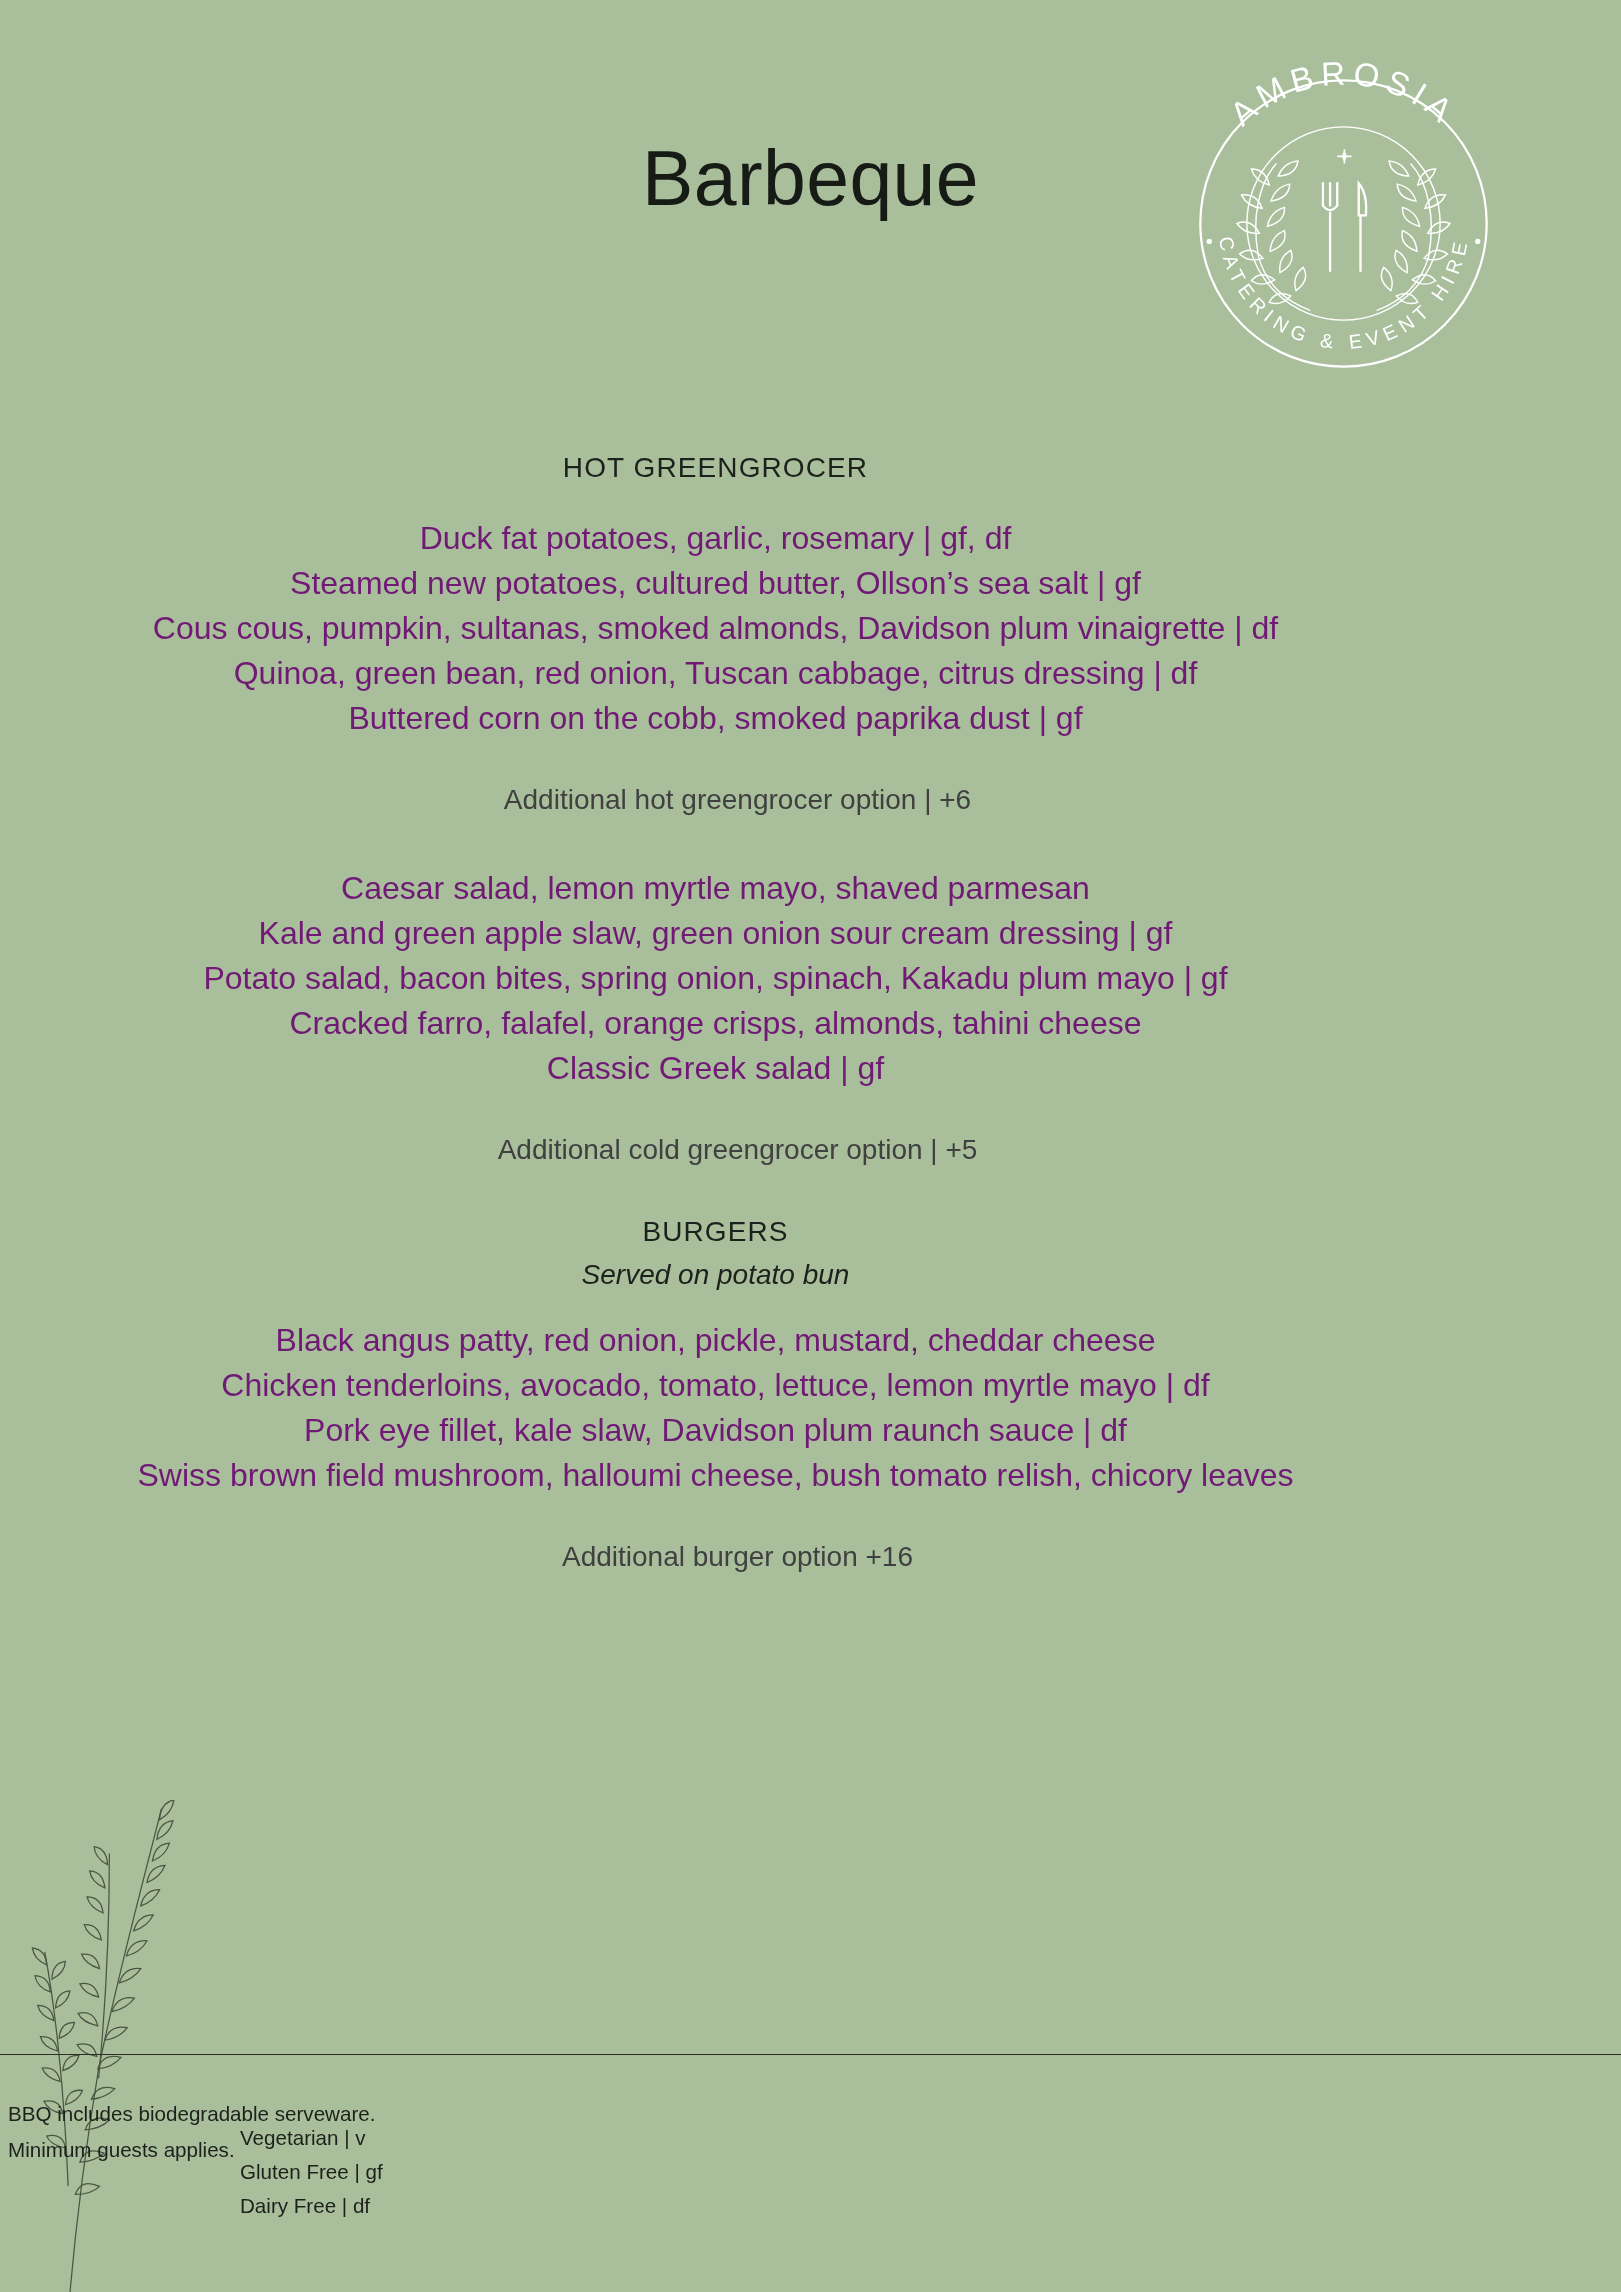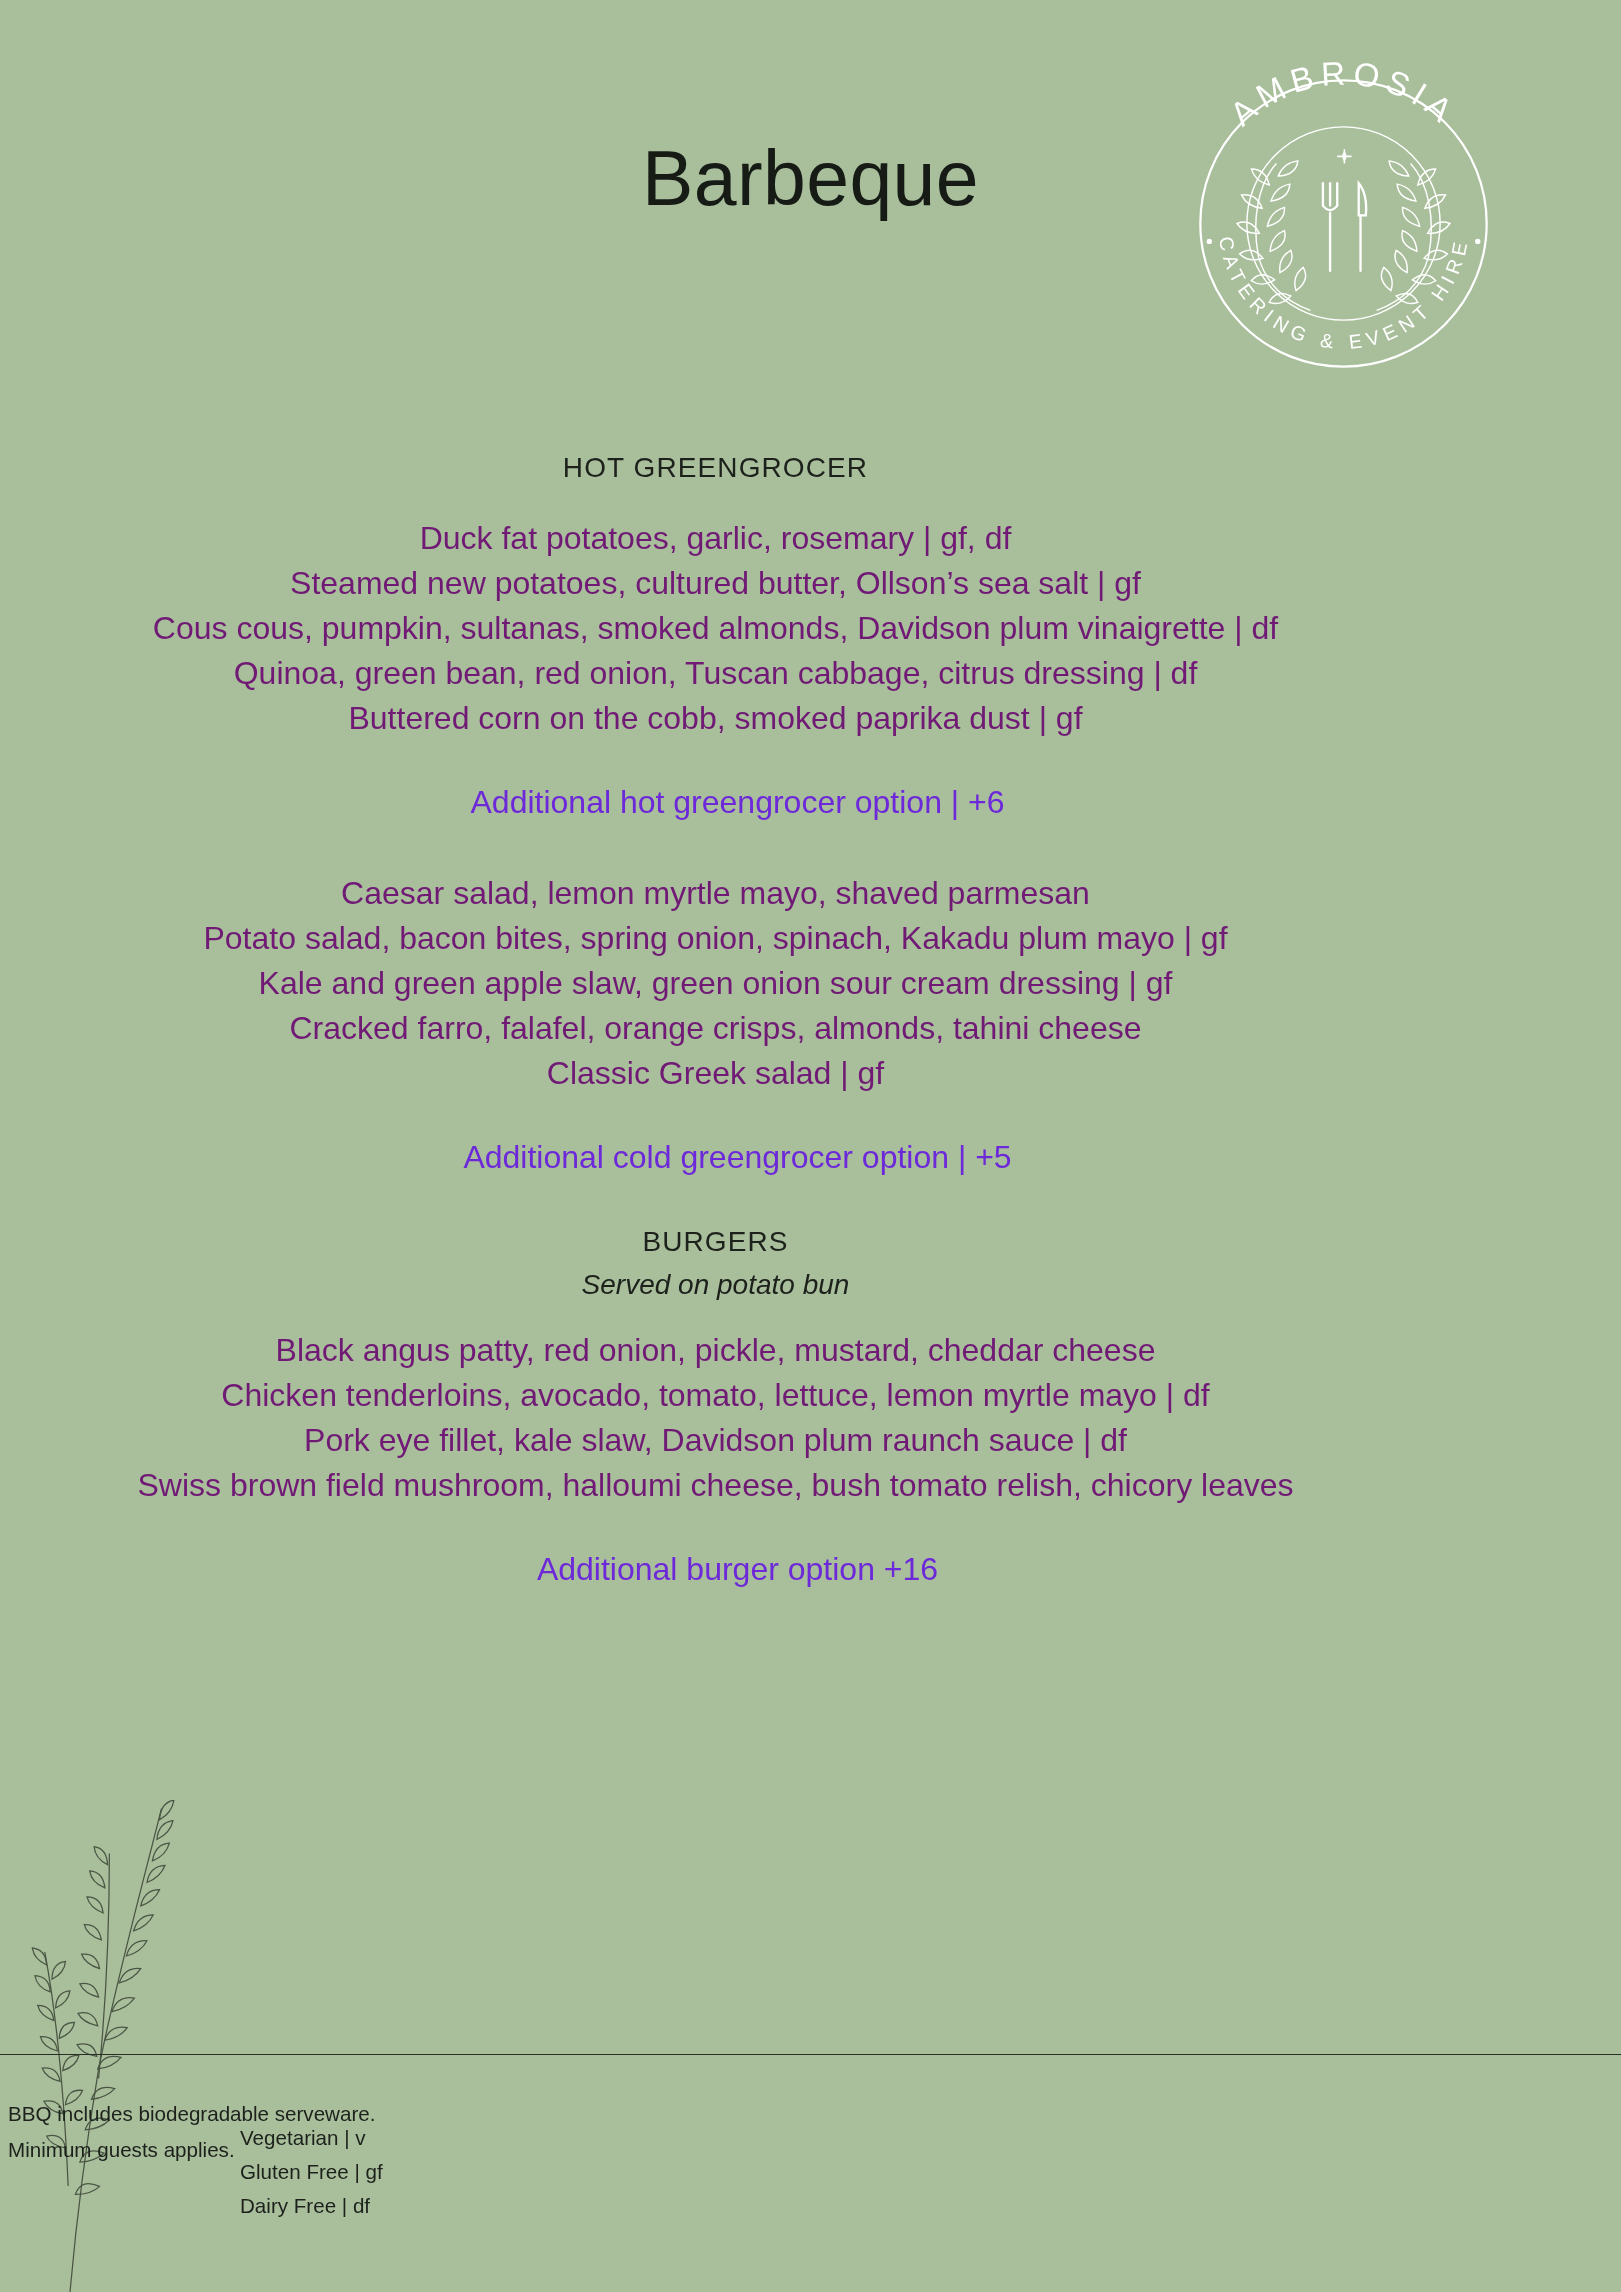--- a/index.html
+++ b/index.html
@@ -70,22 +70,22 @@
     padding: 0;
     list-style: none;
   }
   .items li {
     font-size: 32px;
     line-height: 45px;
     color: #701a75;
     white-space: nowrap;
   }
   .addon {
-    font-size: 32px;
-    color: #6d28d9;
+    font-size: 28px;
+    color: #404040;
     margin-top: 43px;
     padding-left: 44px;
   }
   .block {
     margin-bottom: 50px;
   }
   .block.burgers .items {
     margin-top: 27px;
   }
 
@@ -216,22 +216,22 @@
         <li>Cous cous, pumpkin, sultanas, smoked almonds, Davidson plum vinaigrette | df</li>
         <li>Quinoa, green bean, red onion, Tuscan cabbage, citrus dressing | df</li>
         <li>Buttered corn on the cobb, smoked paprika dust | gf</li>
       </ul>
       <div class="addon">Additional hot greengrocer option | +6</div>
     </div>
 
     <div class="block">
       <ul class="items">
         <li>Caesar salad, lemon myrtle mayo, shaved parmesan</li>
+        <li>Kale and green apple slaw, green onion sour cream dressing | gf</li>
         <li>Potato salad, bacon bites, spring onion, spinach, Kakadu plum mayo | gf</li>
-        <li>Kale and green apple slaw, green onion sour cream dressing | gf</li>
         <li>Cracked farro, falafel, orange crisps, almonds, tahini cheese</li>
         <li>Classic Greek salad | gf</li>
       </ul>
       <div class="addon">Additional cold greengrocer option | +5</div>
     </div>
 
     <div class="block burgers">
       <div class="section-head">BURGERS</div>
       <div class="section-sub">Served on potato bun</div>
       <ul class="items">

